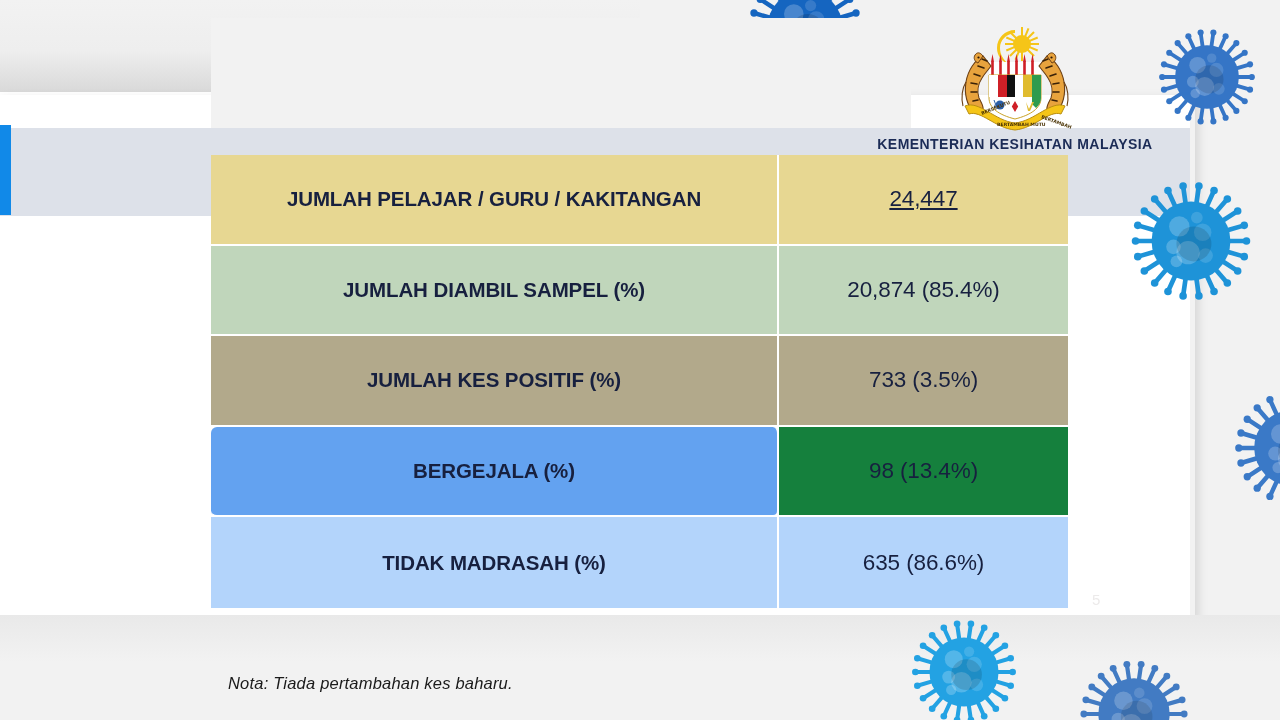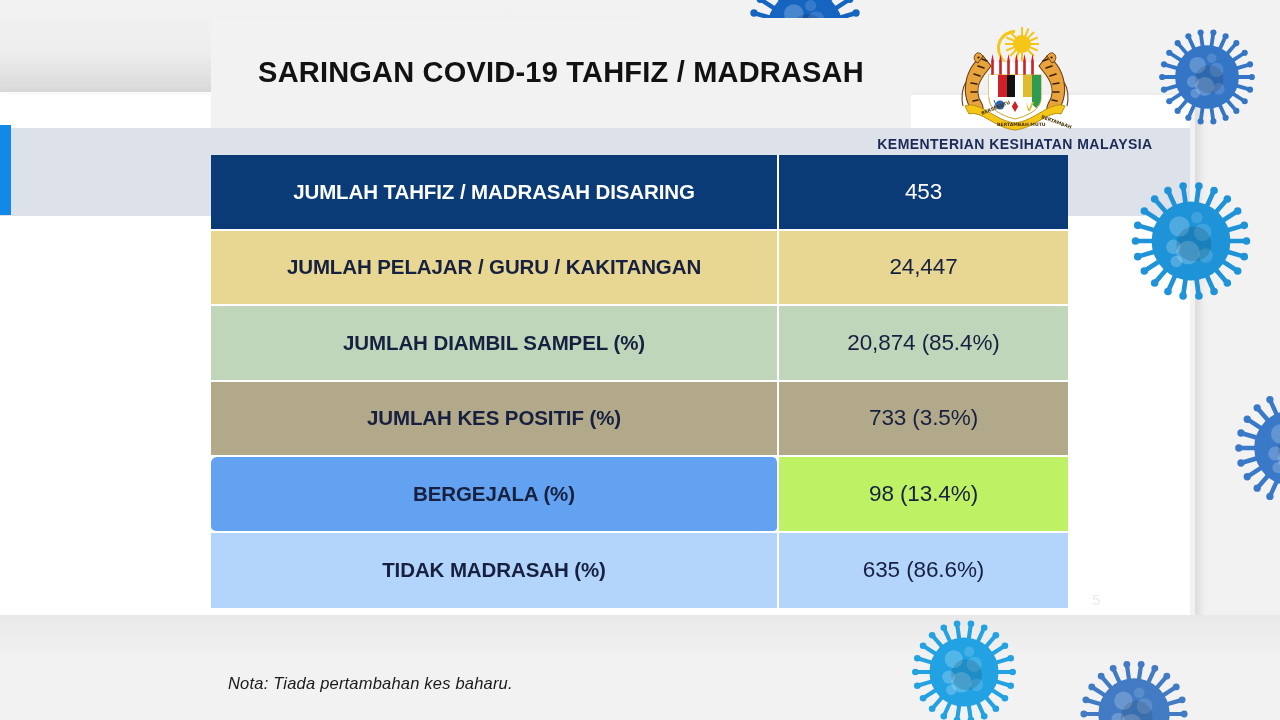--- a/index.html
+++ b/index.html
@@ -542,21 +542,20 @@
           <circle cx="60" cy="60" r="5" fill="#ffffff" opacity="0.14"></circle>
           <circle cx="38" cy="54" r="5" fill="#ffffff" opacity="0.22"></circle>
           <circle cx="54" cy="34" r="4" fill="#ffffff" opacity="0.14"></circle>
           <circle cx="40" cy="64" r="4" fill="#ffffff" opacity="0.22"></circle>
           <circle cx="52" cy="52" r="12" fill="#000000" opacity="0.13"></circle>
         </svg>
       </div>
     </div>
 
   <div class="title-card">
-    <div class="title-line">SARINGAN COVID-19 TAHFIZ / MADRASAH</div>
   </div>
 
   <div class="logo-wrap">
     <svg width="124" height="112" viewBox="0 0 124 112">
 
       <path d="M62 8 C52 8 44 16 44 26 C44 34 49 40 56 42 C50 38 47 32 47 26 C47 18 53 12 62 11 Z" fill="#f5c518"></path>
 
       <g fill="#f5c518">
         <circle cx="69" cy="22" r="9"></circle>
         <g>
@@ -628,39 +627,35 @@
       <path d="M12 84 C26 78 42 99 62 101 C82 99 98 78 112 84 L108 92 C96 88 82 106 62 108 C42 106 28 88 16 92 Z" fill="#f5c518" stroke="#b98f12" stroke-width="1"></path>
       <text x="29" y="93" font-family="DejaVu Sans, sans-serif" font-size="4.6" font-weight="bold" fill="#4a3305" transform="rotate(-22 29 93)">BERSEKUTU</text>
       <text x="44" y="104" font-family="DejaVu Sans, sans-serif" font-size="4.6" font-weight="bold" fill="#4a3305">BERTAMBAH MUTU</text>
       <text x="88" y="96" font-family="DejaVu Sans, sans-serif" font-size="4.6" font-weight="bold" fill="#4a3305" transform="rotate(20 88 96)">BERTAMBAH</text>
     </svg>
     <div class="logo-caption">KEMENTERIAN KESIHATAN MALAYSIA</div>
   </div>
 
   <table class="stat-table">
     <tbody id="table-body">
-        <tr class="row-head">
-          <td class="label-cell" style="background: rgb(11, 59, 118);"><span class="lbl" style="color: rgb(255, 255, 255);">JUMLAH TAHFIZ / MADRASAH DISARING</span></td>
-          <td class="val-cell val" style="background: rgb(11, 59, 118);"><span class="val" style="color: rgb(255, 255, 255);">453</span></td>
-        </tr>
         <tr class="row-body">
           <td class="label-cell" style="background: rgb(231, 215, 146);"><span class="lbl" style="color: rgb(23, 32, 63);">JUMLAH PELAJAR / GURU / KAKITANGAN</span></td>
-          <td class="val-cell val" style="background: rgb(231, 215, 146);"><span class="val" style="color: rgb(23, 32, 63);">24,447</span></td>
+          <td class="val-cell val" style="background: rgb(231, 215, 146); text-decoration: underline;"><span class="val" style="color: rgb(23, 32, 63);">24,447</span></td>
         </tr>
         <tr class="row-body">
           <td class="label-cell" style="background: rgb(192, 214, 187);"><span class="lbl" style="color: rgb(23, 32, 63);">JUMLAH DIAMBIL SAMPEL (%)</span></td>
           <td class="val-cell val" style="background: rgb(192, 214, 187);"><span class="val" style="color: rgb(23, 32, 63);">20,874 (85.4%)</span></td>
         </tr>
         <tr class="row-body">
           <td class="label-cell" style="background: rgb(178, 169, 139);"><span class="lbl" style="color: rgb(23, 32, 63);">JUMLAH KES POSITIF (%)</span></td>
           <td class="val-cell val" style="background: rgb(178, 169, 139);"><span class="val" style="color: rgb(23, 32, 63);">733 (3.5%)</span></td>
         </tr>
         <tr class="row-body">
           <td class="label-cell" style="background: rgb(99, 162, 240); border-radius: 6px;"><span class="lbl" style="color: rgb(23, 32, 63);">BERGEJALA (%)</span></td>
-          <td class="val-cell val" style="background: #bef264;"><span class="val" style="color: rgb(23, 32, 63);">98 (13.4%)</span></td>
+          <td class="val-cell val" style="background: #15803d;"><span class="val" style="color: rgb(23, 32, 63);">98 (13.4%)</span></td>
         </tr>
         <tr class="row-body">
           <td class="label-cell" style="background: rgb(179, 212, 251);"><span class="lbl" style="color: rgb(23, 32, 63);">TIDAK MADRASAH (%)</span></td>
           <td class="val-cell val" style="background: rgb(179, 212, 251); text-align: center;"><span class="val" style="color: rgb(23, 32, 63);">635 (86.6%)</span></td>
         </tr>
       </tbody>
   </table>
 
   <div class="note">Nota: Tiada pertambahan kes baharu.</div>
 

